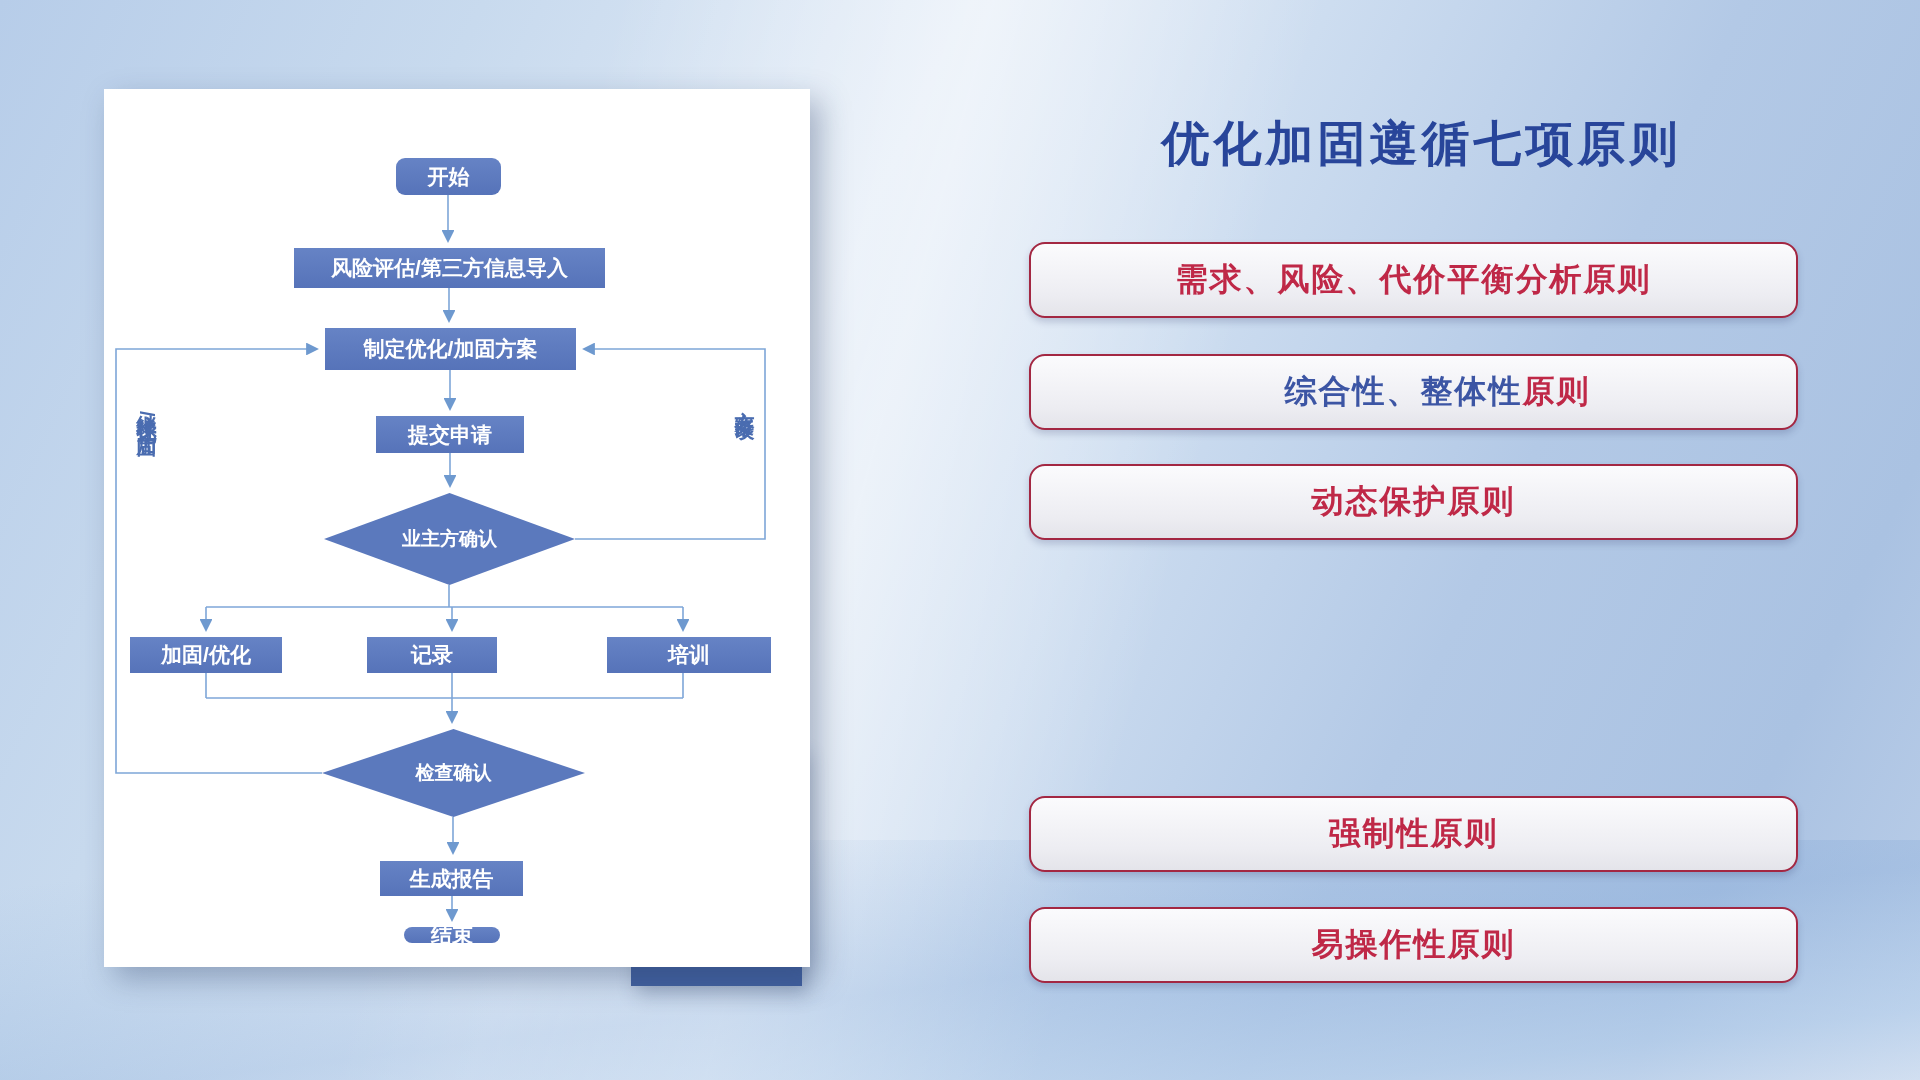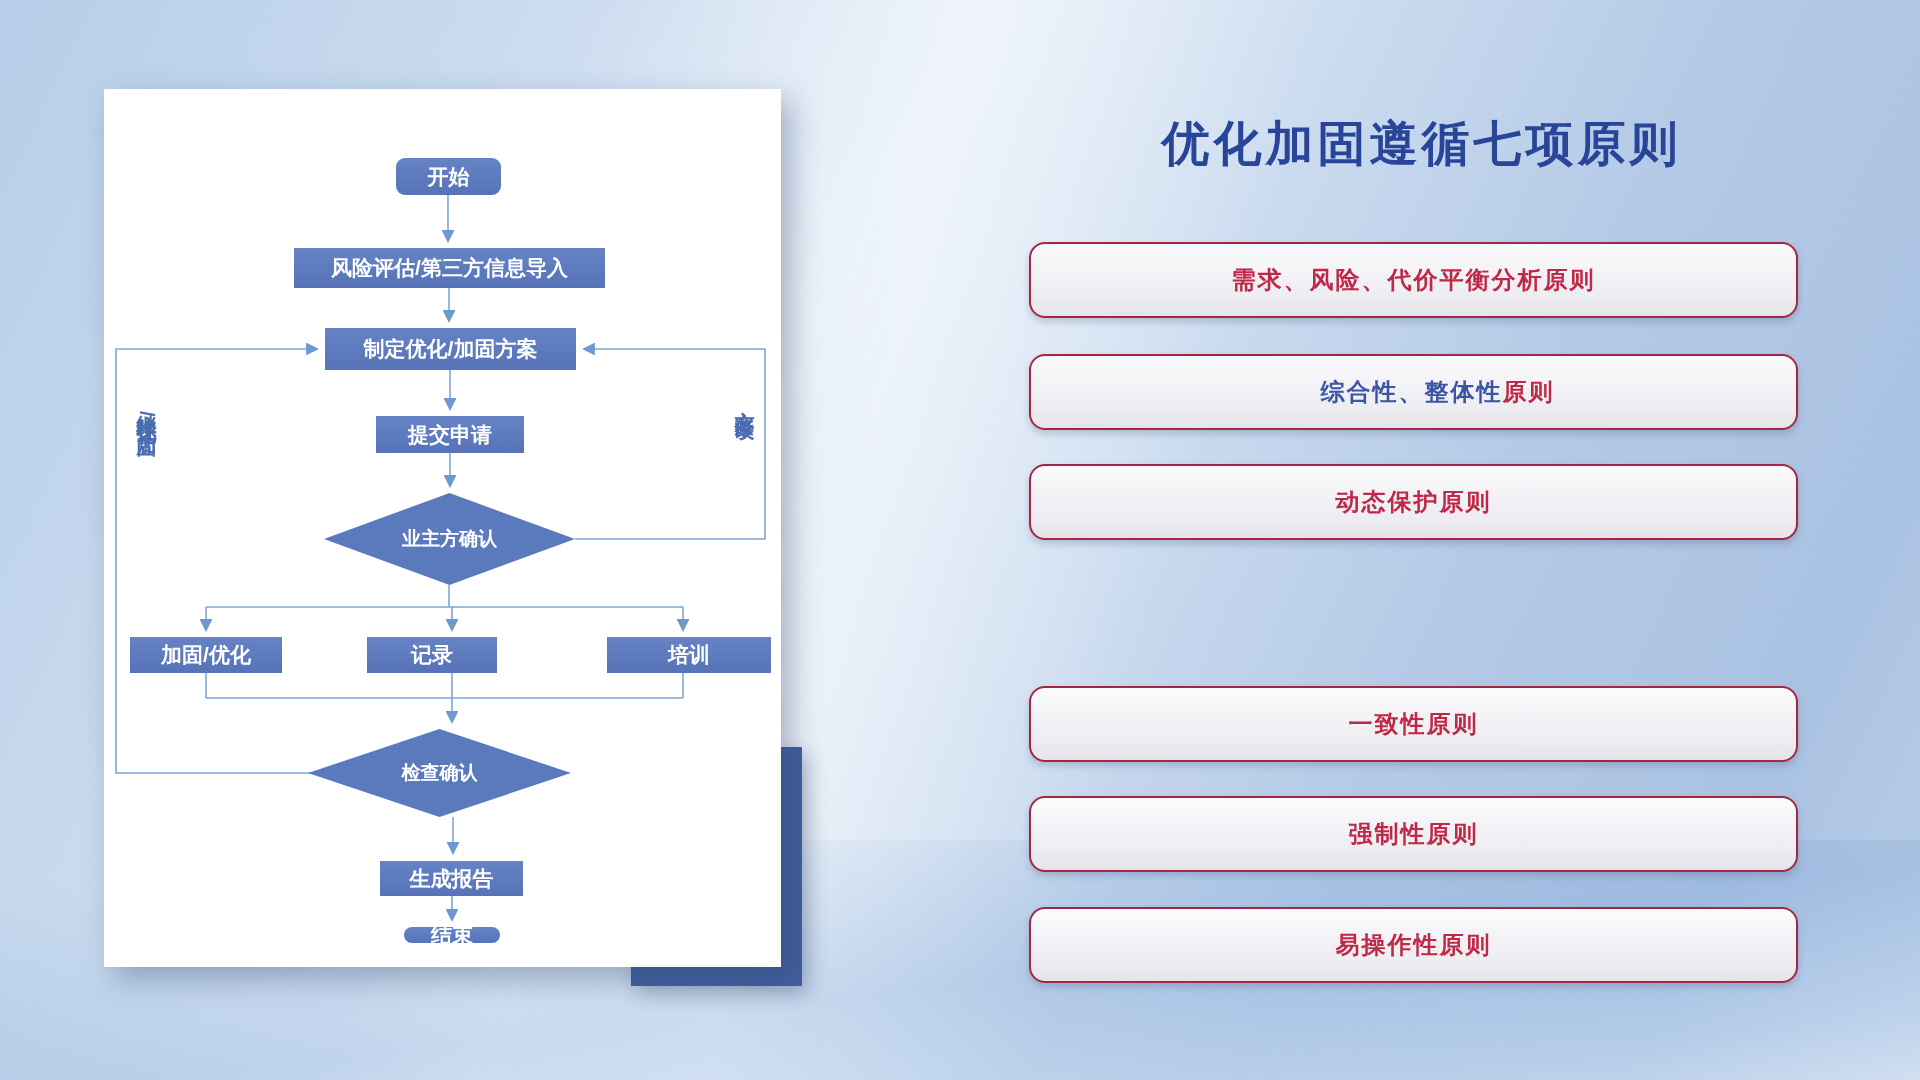--- a/index.html
+++ b/index.html
@@ -6,38 +6,38 @@
   body{font-family:"Liberation Sans","DejaVu Sans",sans-serif;}
   .stage{position:relative;width:1920px;height:1080px;overflow:hidden;
     background:linear-gradient(115deg,#b7cde9 0%,#c8daee 20%,#e0eaf6 40%,#cdddf0 55%,#b3c9e6 72%,#aac2e2 88%,#bccfe9 100%);}
   .stage::before{content:"";position:absolute;inset:0;z-index:0;
     background:linear-gradient(105deg,rgba(255,255,255,0) 28%,rgba(255,255,255,.5) 45%,rgba(255,255,255,0) 60%);}
   .stage::after{content:"";position:absolute;left:0;right:0;bottom:0;height:240px;z-index:0;
     background:linear-gradient(173deg,rgba(255,255,255,0) 10%,rgba(125,165,215,.28) 55%,rgba(190,215,240,.45) 85%,rgba(235,242,250,.45) 100%);}
   .accent-block{position:absolute;left:631px;top:747px;width:171px;height:239px;background:#41609f;z-index:1;
     box-shadow:6px 8px 18px rgba(40,60,100,.3);}
   .panel{position:absolute;left:104px;top:89px;width:677px;height:878px;background:#ffffff;z-index:2;
-    box-shadow:10px 12px 28px rgba(40,60,100,.35);}
+    box-shadow:10px 12px 28px rgba(40,60,100,.35);padding-left:29px;}
   .connectors{position:absolute;left:0;top:0;}
   .node{position:absolute;display:flex;align-items:center;justify-content:center;
     background:linear-gradient(180deg,#6683c5,#5673b9);color:#ffffff;font-weight:bold;
     font-size:21px;border-radius:0;text-align:center;white-space:nowrap;}
   .node.pill{border-radius:9px;}
   .node.diamond{clip-path:polygon(50% 0,100% 50%,50% 100%,0 50%);border-radius:0;font-size:19px;
     background:#5b79bd;}
   .vlabel{position:absolute;writing-mode:vertical-rl;color:#4a6cb0;font-weight:bold;
     font-size:20px;letter-spacing:3px;}
   .right-col{position:absolute;left:1029px;top:0;width:769px;height:1080px;z-index:2;}
   .title{position:absolute;left:0;top:104px;width:100%;margin:8px;text-align:center;
     font-size:48px;letter-spacing:4px;font-weight:bold;color:#28459a;}
   .principle{position:absolute;left:0;width:765px;height:72px;border:2px solid #a32742;border-radius:16px;
     background:linear-gradient(180deg,#fbfbfd 0%,#ededf2 70%,#e4e4ea 100%);
     display:flex;align-items:center;justify-content:center;
     box-shadow:0 4px 7px rgba(50,60,110,.22);white-space:nowrap;}
-  .seg{font-size:24px;font-weight:bold;letter-spacing:2px;}
+  .seg{font-size:32px;font-weight:bold;letter-spacing:2px;}
   .seg[data-color="red"]{color:#bf2847;}
   .seg[data-color="blue"]{color:#3c55a4;margin-left:48px;}
 </style>
 </head>
 <body>
 
 <div class="stage">
 
   <div class="accent-block"></div>
 
@@ -95,21 +95,21 @@
     </div>
 
     <div class="node" style="left:263px;top:548px;width:130px;height:36px">
       <span>记录</span>
     </div>
 
     <div class="node" style="left:503px;top:548px;width:164px;height:36px">
       <span>培训</span>
     </div>
 
-    <div class="node diamond" style="left:204px;top:640px;width:263px;height:88px">
+    <div class="node diamond" style="left:218px;top:640px;width:263px;height:88px">
       <span>检查确认</span>
     </div>
 
     <div class="node" style="left:276px;top:772px;width:143px;height:35px">
       <span>生成报告</span>
     </div>
 
     <div class="node pill" style="left:300px;top:838px;width:96px;height:16px">
       <span>结束</span>
     </div>
@@ -129,23 +129,20 @@
     <div class="principle" style="top:354px">
       <span class="seg" data-color="blue">综合性、整体性</span>
       <span class="seg" data-color="red">原则</span>
     </div>
 
     <div class="principle" style="top:464px">
       <span class="seg" data-color="red">动态保护原则</span>
     </div>
 
 
-    <div class="principle" style="top:686px">
-      <span class="seg" data-color="red">一致性原则</span>
-    </div>
 
     <div class="principle" style="top:796px">
       <span class="seg" data-color="red">强制性原则</span>
     </div>
 
     <div class="principle" style="top:907px">
       <span class="seg" data-color="red">易操作性原则</span>
     </div>
   </div>
 

